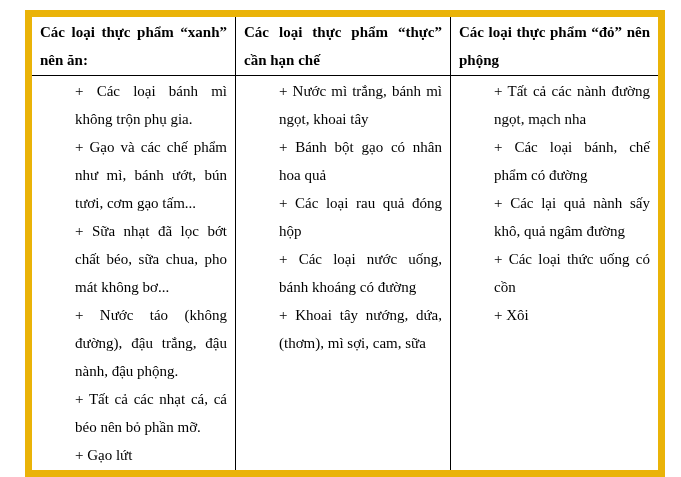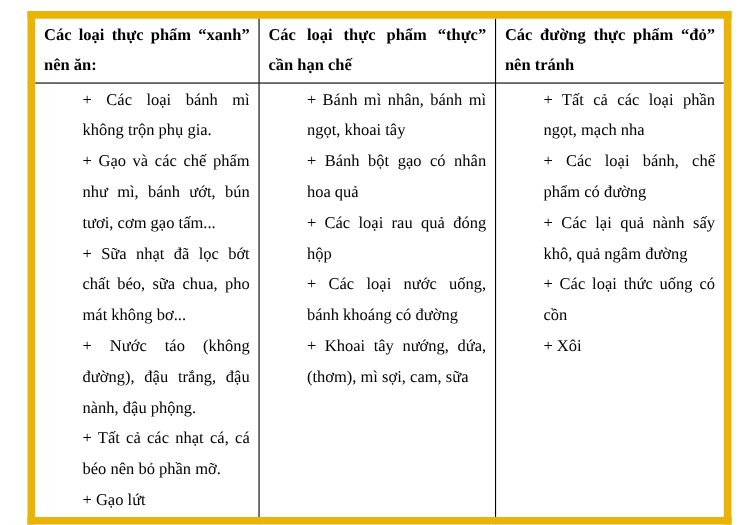--- a/index.html
+++ b/index.html
@@ -57,42 +57,42 @@
   <table class="doc-table">
     <colgroup>
       <col class="c1">
       <col class="c2">
       <col class="c3">
     </colgroup>
     <thead>
       <tr>
         <th>Các loại thực phẩm “xanh” nên ăn:</th>
         <th>Các loại thực phẩm “thực” cần hạn chế</th>
-        <th>Các đường thực phẩm “đỏ” nên tránh</th>
+        <th>Các loại thực phẩm “đỏ” nên phộng</th>
       </tr>
     </thead>
     <tbody>
       <tr>
         <td>
           <p class="cell-item">+ Các loại bánh mì không trộn phụ gia.</p>
           <p class="cell-item">+ Gạo và các chế phẩm như mì, bánh ướt, bún tươi, cơm gạo tấm...</p>
           <p class="cell-item">+ Sữa nhạt đã lọc bớt chất béo, sữa chua, pho mát không bơ...</p>
           <p class="cell-item">+ Nước táo (không đường), đậu trắng, đậu nành, đậu phộng.</p>
           <p class="cell-item">+ Tất cả các nhạt cá, cá béo nên bỏ phần mỡ.</p>
           <p class="cell-item">+ Gạo lứt</p>
         </td>
         <td>
-          <p class="cell-item">+ Bánh mì nhân, bánh mì ngọt, khoai tây</p>
+          <p class="cell-item">+ Nước mì trắng, bánh mì ngọt, khoai tây</p>
           <p class="cell-item">+ Bánh bột gạo có nhân hoa quả</p>
           <p class="cell-item">+ Các loại rau quả đóng hộp</p>
           <p class="cell-item">+ Các loại nước uống, bánh khoáng có đường</p>
           <p class="cell-item">+ Khoai tây nướng, dứa, (thơm), mì sợi, cam, sữa</p>
         </td>
         <td>
-          <p class="cell-item">+ Tất cả các loại phần ngọt, mạch nha</p>
+          <p class="cell-item">+ Tất cả các nành đường ngọt, mạch nha</p>
           <p class="cell-item">+ Các loại bánh, chế phẩm có đường</p>
           <p class="cell-item">+ Các lại quả nành sấy khô, quả ngâm đường</p>
           <p class="cell-item">+ Các loại thức uống có cồn</p>
           <p class="cell-item">+ Xôi</p>
         </td>
       </tr>
     </tbody>
   </table>
 </div>
 

